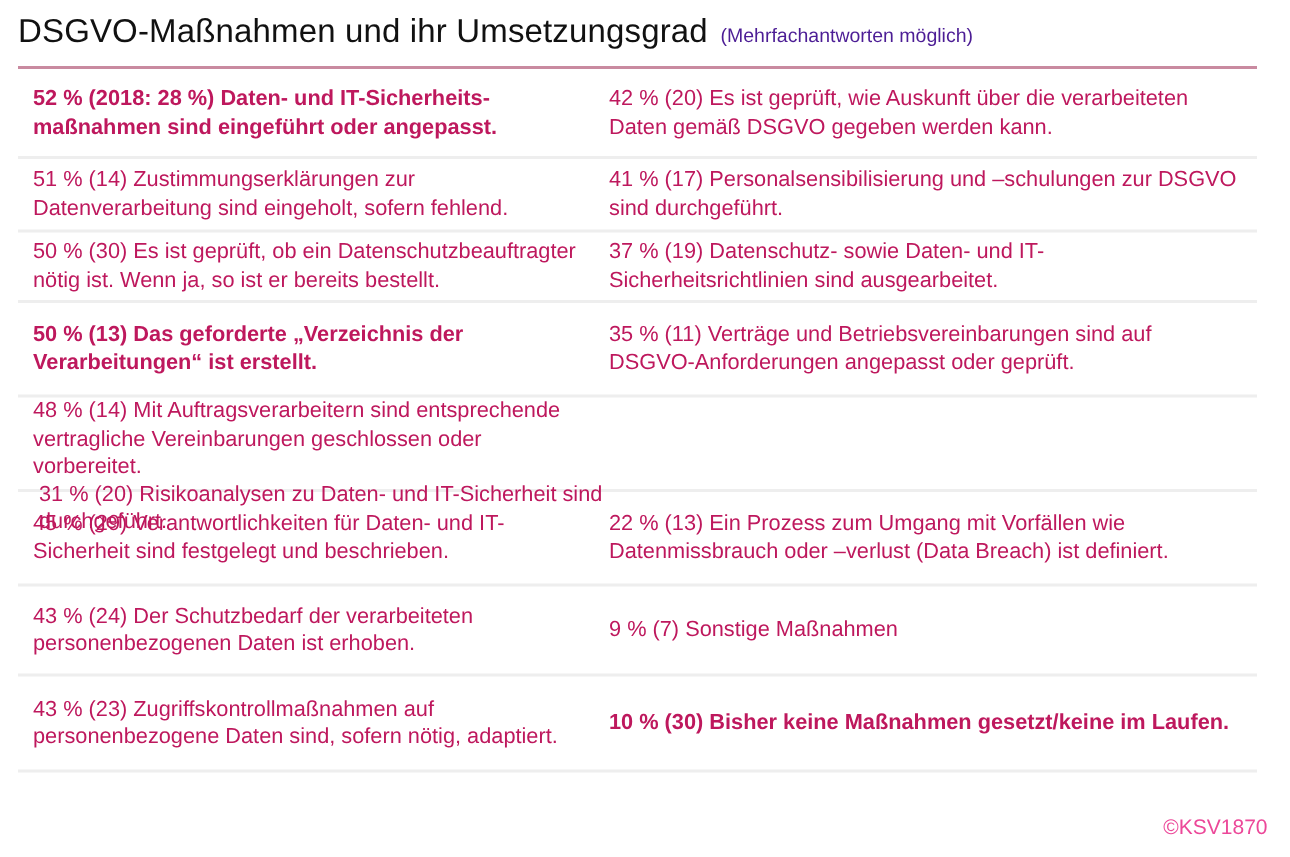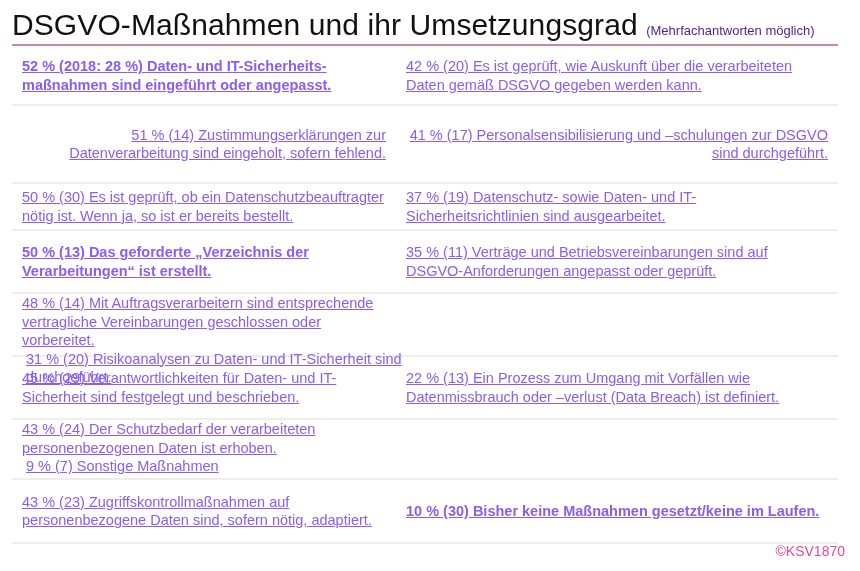--- a/index.html
+++ b/index.html
@@ -15,21 +15,21 @@
       font-family: "Liberation Sans", sans-serif;
       color: #111111;
     }
     .header {
       position: absolute;
       left: 12px;
       top: 8px;
       white-space: nowrap;
     }
     .title {
-      font-size: 30px;
+      font-size: 22px;
       color: #111;
       letter-spacing: 0.1px;
     }
     .subtitle {
       font-size: 13px;
       color: #4c1d95;
       margin-left: 4px;
     }
     .rule {
       position: absolute;
@@ -47,24 +47,23 @@
     }
     .row {
       display: flex;
       border-bottom: 2px solid #eeeeee;
       box-sizing: border-box;
     }
     .cell {
       box-sizing: border-box;
       font-size: 14.5px;
       line-height: 18.5px;
-      color: #8b5cf6;
+      color: #be185d;
       display: flex;
       align-items: center;
-      text-decoration: underline;
     }
     .cell.left {
       width: 380px;
       padding-left: 10px;
       padding-right: 6px;
     }
     .cell.right {
       width: 446px;
       padding-left: 14px;
       padding-right: 10px;
@@ -88,41 +87,41 @@
   <span class="subtitle">(Mehrfachantworten möglich)</span>
 </div>
 
 <div class="rule"></div>
 
 <div class="grid">
   <div class="row" style="height:59px;">
     <div class="cell left bold">52 % (2018: 28 %) Daten- und IT-Sicherheits-maßnahmen sind eingeführt oder angepasst.</div>
     <div class="cell right">42 % (20) Es ist geprüft, wie Auskunft über die verarbeiteten Daten gemäß DSGVO gegeben werden kann.</div>
   </div>
-  <div class="row" style="height:78px;text-align:right;">
+  <div class="row" style="height:49px;">
     <div class="cell left">51 % (14) Zustimmungserklärungen zur Datenverarbeitung sind eingeholt, sofern fehlend.</div>
     <div class="cell right">41 % (17) Personalsensibilisierung und –schulungen zur DSGVO sind durchgeführt.</div>
   </div>
   <div class="row" style="height:47px;">
     <div class="cell left">50 % (30) Es ist geprüft, ob ein Datenschutzbeauftragter nötig ist. Wenn ja, so ist er bereits bestellt.</div>
     <div class="cell right">37 % (19) Datenschutz- sowie Daten- und IT-Sicherheitsrichtlinien sind ausgearbeitet.</div>
   </div>
   <div class="row" style="height:63px;">
     <div class="cell left bold">50 % (13) Das geforderte „Verzeichnis der Verarbeitungen“ ist erstellt.</div>
     <div class="cell right">35 % (11) Verträge und Betriebsvereinbarungen sind auf DSGVO-Anforderungen angepasst oder geprüft.</div>
   </div>
   <div class="row" style="height:63px;flex-direction:column;">
     <div class="cell left">48 % (14) Mit Auftragsverarbeitern sind entsprechende vertragliche Vereinbarungen geschlossen oder vorbereitet.</div>
     <div class="cell right">31 % (20) Risikoanalysen zu Daten- und IT-Sicherheit sind durchgeführt.</div>
   </div>
   <div class="row" style="height:63px;">
     <div class="cell left">45 % (29) Verantwortlichkeiten für Daten- und IT-Sicherheit sind festgelegt und beschrieben.</div>
     <div class="cell right">22 % (13) Ein Prozess zum Umgang mit Vorfällen wie Datenmissbrauch oder –verlust (Data Breach) ist definiert.</div>
   </div>
-  <div class="row" style="height:60px;flex-direction:column;">
+  <div class="row" style="height:60px;">
     <div class="cell left">43 % (24) Der Schutzbedarf der verarbeiteten personenbezogenen Daten ist erhoben.</div>
     <div class="cell right">9 % (7) Sonstige Maßnahmen</div>
   </div>
   <div class="row" style="height:64px;">
     <div class="cell left">43 % (23) Zugriffskontrollmaßnahmen auf personenbezogene Daten sind, sofern nötig, adaptiert.</div>
     <div class="cell right bold">10 % (30) Bisher keine Maßnahmen gesetzt/keine im Laufen.</div>
   </div>
 </div>
 
 <div class="copyright">©KSV1870</div>

